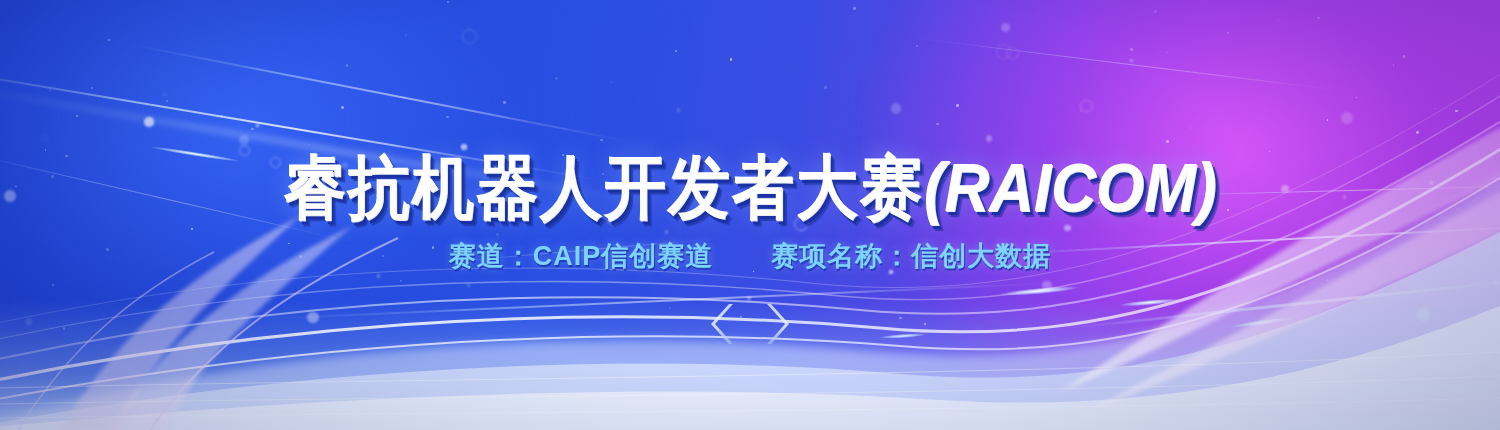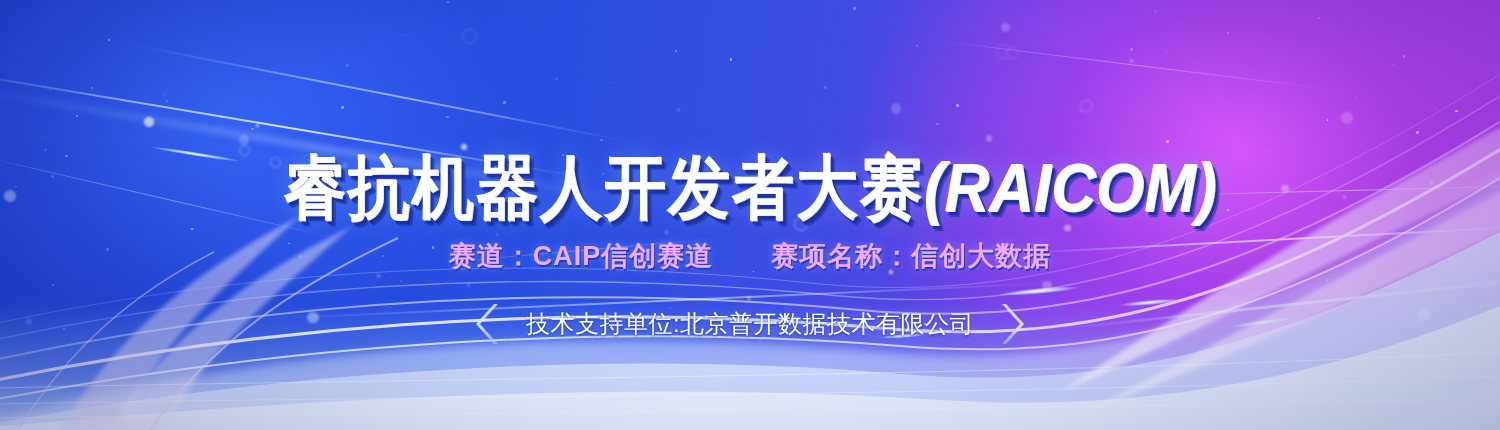--- a/index.html
+++ b/index.html
@@ -142,21 +142,21 @@
     font-style: italic;
     letter-spacing: 0px;
   }
 
   .subline {
     position: absolute;
     left: 0; right: 0; top: 238px;
     text-align: center;
     font-size: 27px;
     font-weight: bold;
-    color: #f0abfc;
+    color: #7dd3fc;
     letter-spacing: 1px;
     white-space: nowrap;
     text-shadow: 1px 2px 0 rgba(26,52,170,.75), 0 0 10px rgba(160,195,255,.4);
   }
   .subline .gap { display: inline-block; width: 58px; }
 
   .supportbar {
     position: absolute;
     left: 0; right: 0; top: 302px;
     display: flex;
@@ -456,21 +456,20 @@
       <svg class="chev" viewBox="0 0 30 44">
         <defs>
           <linearGradient id="chvL" x1="0" y1="0" x2="1" y2="1">
             <stop offset="0%" stop-color="#ffffff" stop-opacity=".95"></stop>
             <stop offset="55%" stop-color="#cfe0ff" stop-opacity=".85"></stop>
             <stop offset="100%" stop-color="#9fc0f5" stop-opacity=".6"></stop>
           </linearGradient>
         </defs>
         <path d="M24 2 L6 22 L24 42 L20 42 L2 22 L20 2 Z" fill="url(#chvL)"></path>
       </svg>
-      <span class="support-text">技术支持单位:北京普开数据技术有限公司</span>
       <svg class="chev" viewBox="0 0 30 44">
         <defs>
           <linearGradient id="chvR" x1="1" y1="0" x2="0" y2="1">
             <stop offset="0%" stop-color="#ffffff" stop-opacity=".95"></stop>
             <stop offset="55%" stop-color="#cfe0ff" stop-opacity=".85"></stop>
             <stop offset="100%" stop-color="#9fc0f5" stop-opacity=".6"></stop>
           </linearGradient>
         </defs>
         <path d="M6 2 L24 22 L6 42 L10 42 L28 22 L10 2 Z" fill="url(#chvR)"></path>
       </svg>

